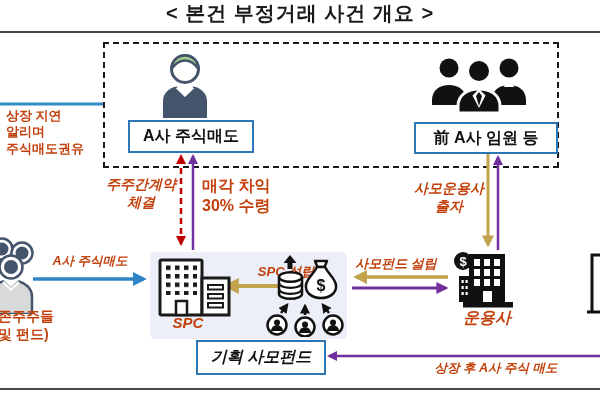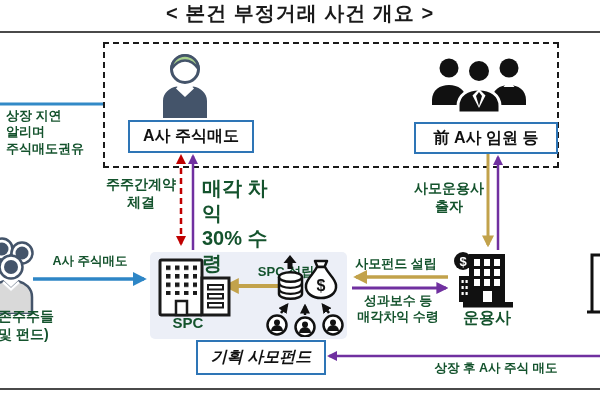--- a/index.html
+++ b/index.html
@@ -1,20 +1,20 @@
 <!DOCTYPE html>
 <html><head>
 <meta charset="utf-8">
 <style>
   html,body{margin:0;padding:0;}
   #canvas{position:relative;width:600px;height:400px;background:#fff;overflow:hidden;
     font-family:"Liberation Sans","DejaVu Sans",sans-serif;color:#1a1a1a;}
   .abs{position:absolute;}
-  .lbl{position:absolute;font-weight:bold;color:#14532d;white-space:pre-line;line-height:1.25;}
-  .ctr{text-align:center;}
+  .lbl{position:absolute;font-weight:bold;color:#c2410c;white-space:pre-line;line-height:1.25;}
+  .ctr{text-align:center;font-style:italic;}
   .nodebox{position:absolute;background:#fff;border:2px solid #2E75B6;display:flex;
     align-items:center;justify-content:center;font-weight:bold;font-size:16px;color:#111;}
   .hline{position:absolute;left:0;width:600px;height:2px;background:#4a4a4a;}
   #dashedbox{position:absolute;left:103px;top:42px;width:452px;height:122px;
     border:2px dashed #1a1a1a;background:transparent;}
   #spc-panel{position:absolute;left:150px;top:252px;width:197px;height:87px;
     background:#ECEFF7;border-radius:5px;}
   #title{position:absolute;top:0;left:0;width:600px;text-align:center;
     font-size:20px;font-weight:bold;letter-spacing:1px;}
   svg{display:block;}
@@ -79,21 +79,21 @@
     <polygon points="52,39 49,43 52,53 55,43" fill="#111"></polygon>
   </svg>
   <div class="nodebox" style="left:414px;top:122px;width:140px;height:28px;">前 A사 임원 등</div>
 
   <div class="lbl" style="left:6px;top:108px;font-size:13px;">상장 지연
 알리며
 주식매도권유</div>
 
   <div class="lbl ctr" style="left:96px;top:176px;width:90px;font-size:14px;">주주간계약
 체결</div>
-  <div class="lbl" style="left:202px;top:176px;width:84px;font-size:20px;">매각 차익
+  <div class="lbl" style="left:202px;top:176px;width:84px;font-size:16px;">매각 차익
 30% 수령</div>
   <div class="lbl ctr" style="left:410px;top:180px;width:78px;font-size:14px;">사모운용사
 출자</div>
 
   <svg class="abs" style="left:-14px;top:236px;" width="56" height="78" viewBox="0 0 56 78">
     <circle cx="16" cy="13" r="10.5" fill="#fff" stroke="#44546A" stroke-width="2.5"></circle>
     <circle cx="16" cy="13" r="6.5" fill="#44546A"></circle>
     <circle cx="36" cy="17" r="10.5" fill="#fff" stroke="#44546A" stroke-width="2.5"></circle>
     <circle cx="36" cy="17" r="6.5" fill="#44546A"></circle>
     <circle cx="25" cy="31" r="11.5" fill="#fff" stroke="#44546A" stroke-width="2.5"></circle>
@@ -149,22 +149,20 @@
         <path d="M61 78 a6 6 0 0 1 12 0 z"></path>
     </g>
     <g stroke="#111" stroke-width="2.5" fill="none">
       <path d="M15 60 L21 52" marker-end="url(#ahd)"></path>
       <path d="M39 62 L39 53" marker-end="url(#ahd)"></path>
       <path d="M63 60 L57 52" marker-end="url(#ahd)"></path>
     </g>
   </svg>
 
   <div class="lbl ctr" style="left:344px;top:256px;width:104px;font-size:13px;">사모펀드 설립</div>
-  <div class="lbl ctr" style="left:342px;top:293px;width:112px;font-size:13px;">성과보수 등
-매각차익 수령</div>
 
   <svg class="abs" style="left:453px;top:250px;" width="64" height="60" viewBox="0 0 64 60">
     <rect x="16" y="4" width="36" height="48" fill="#111"></rect>
     <g fill="#fff">
       <rect x="21" y="9" width="6" height="7"></rect>
         <rect x="31" y="9" width="6" height="7"></rect>
         <rect x="41" y="9" width="6" height="7"></rect>
       <rect x="21" y="19" width="6" height="7"></rect>
         <rect x="31" y="19" width="6" height="7"></rect>
         <rect x="41" y="19" width="6" height="7"></rect>

